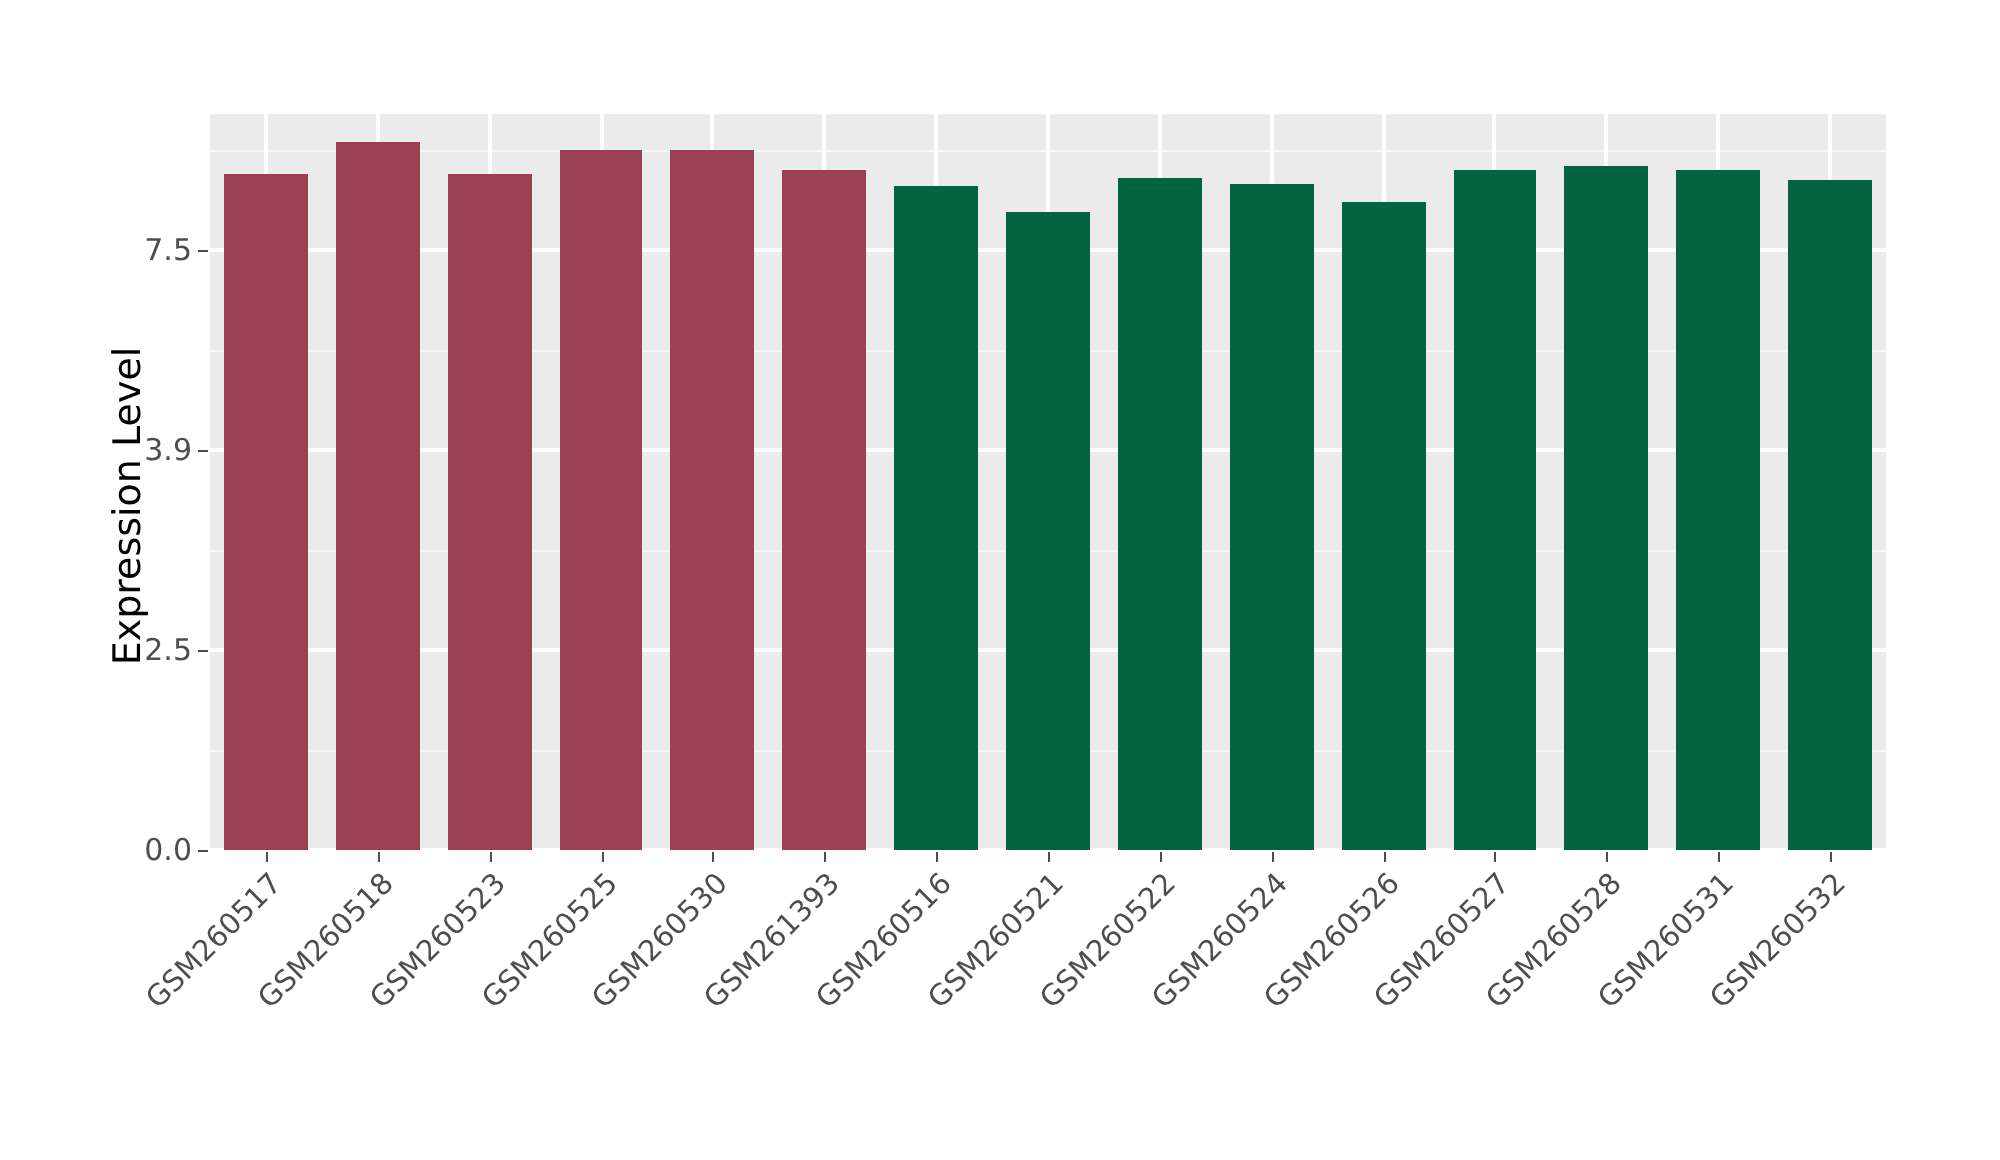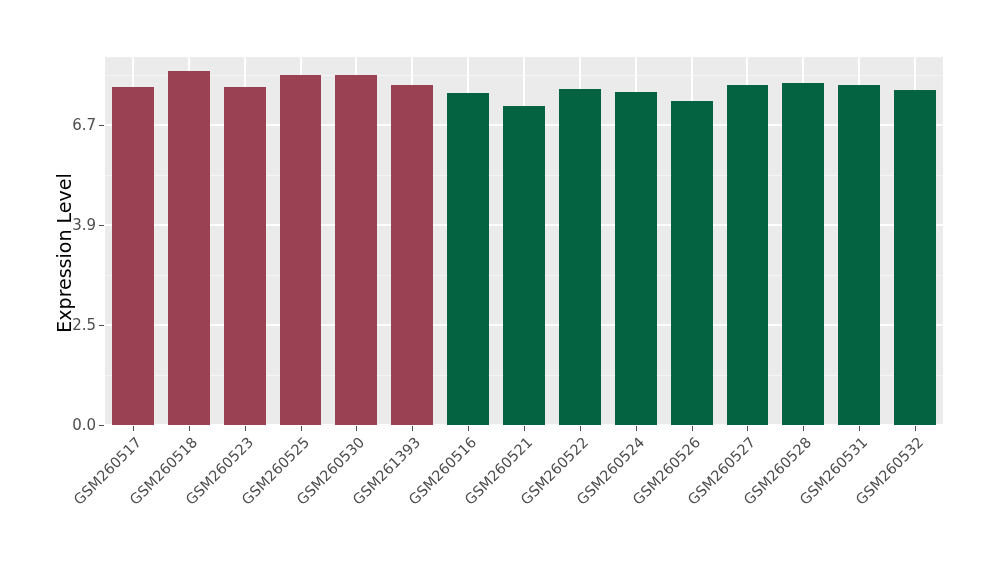--- a/index.html
+++ b/index.html
@@ -138,21 +138,21 @@
 <body>
 
 <div id="figure">
 
   <div id="y-axis-title">Expression Level</div>
 
   <div id="y-tick-labels">
       <div class="y-tick-label" style="top: 425px;">0.0</div>
       <div class="y-tick-label" style="top: 325px;">2.5</div>
       <div class="y-tick-label" style="top: 225px;">3.9</div>
-      <div class="y-tick-label" style="top: 125px;">6.7</div>
+      <div class="y-tick-label" style="top: 125px;">7.5</div>
     </div>
 
   <div id="panel">
     <div id="gridlines">
         <div class="grid-major" style="top: 367px;"></div>
         <div class="grid-major" style="top: 267px;"></div>
         <div class="grid-major" style="top: 167px;"></div>
         <div class="grid-major" style="top: 67px;"></div>
         <div class="grid-minor" style="top: 318px;"></div>
         <div class="grid-minor" style="top: 218px;"></div>

